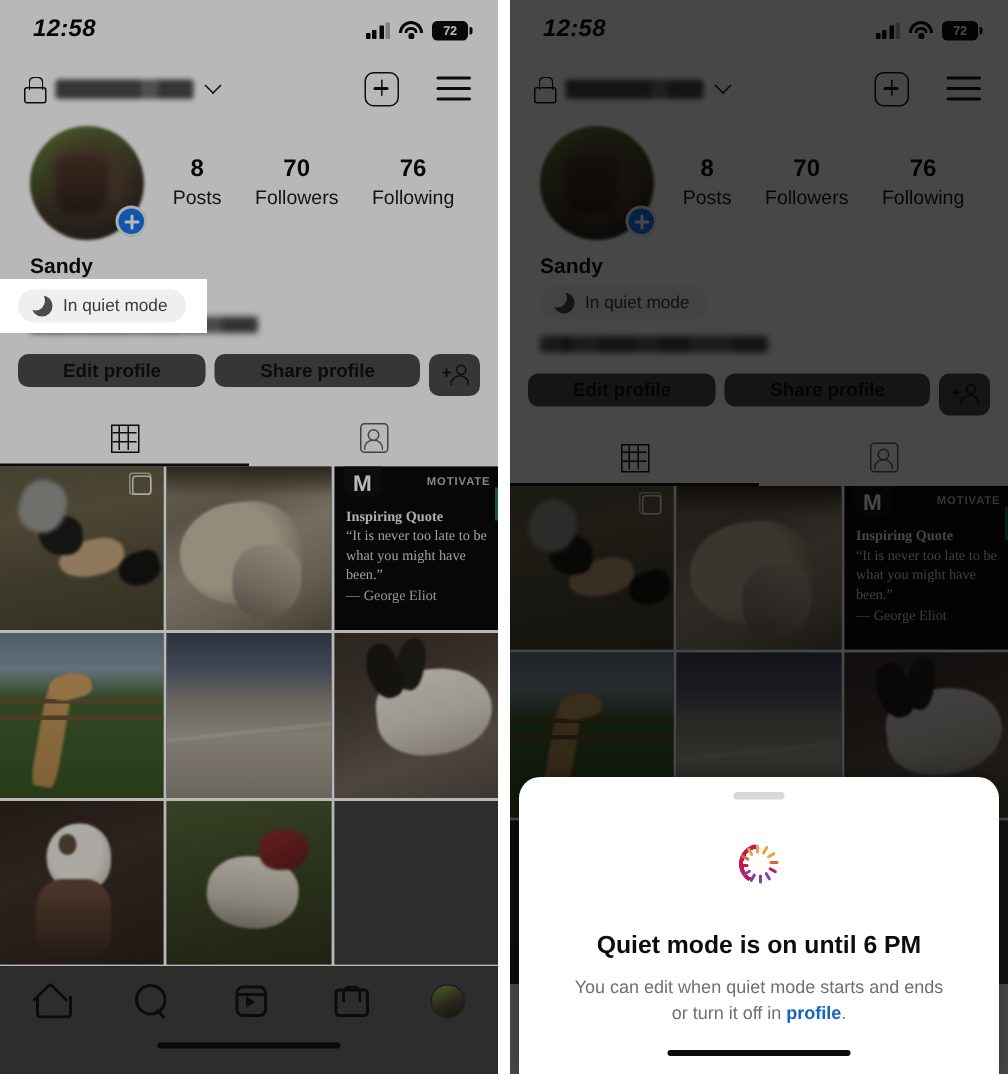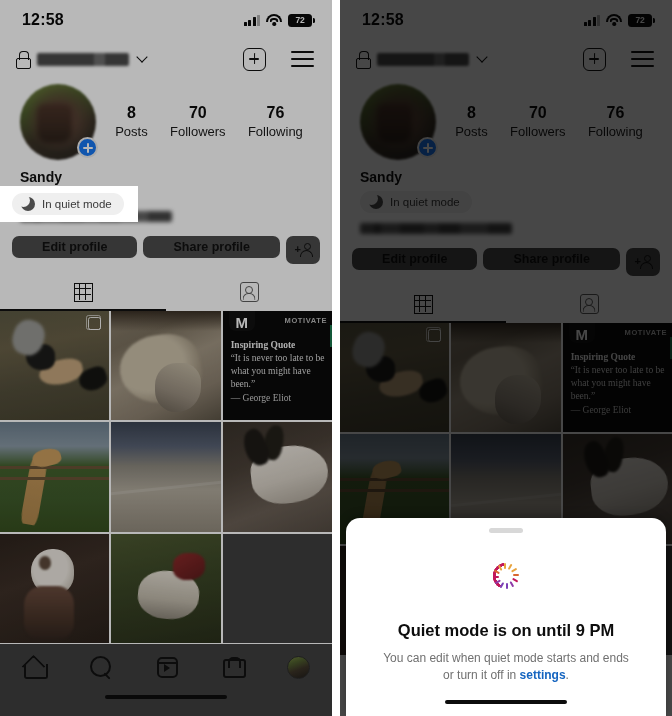--- a/index.html
+++ b/index.html
@@ -31,21 +31,21 @@
   }
   .dim-70 { filter: brightness(0.72); }
   .dim-28 { filter: brightness(0.28); }
 
   
   .statusbar {
     height: 40px;
     display: flex; align-items: center; justify-content: space-between;
     padding: 0 20px 0 22px;
   }
-  .clock { font-size: 16px; font-weight: 700; color: #0a0a0a; letter-spacing: .2px; }
+  .clock { font-size: 16px; font-weight: 700; color: #0a0a0a; letter-spacing: .2px; font-style: italic; }
   .status-right { display: flex; align-items: center; gap: 6px; }
   .sig { display: flex; align-items: flex-end; gap: 1.5px; height: 11px; }
   .sig i { display: block; width: 3px; background: #0a0a0a; border-radius: .5px; }
   .sig i:nth-child(1) { height: 3.5px; }
   .sig i:nth-child(2) { height: 6px; }
   .sig i:nth-child(3) { height: 8.5px; }
   .sig i:nth-child(4) { height: 11px; opacity: .32; }
   .wifi { position: relative; width: 16px; height: 12px; }
   .wifi span {
     position: absolute; left: 50%; transform: translateX(-50%);
@@ -792,21 +792,21 @@
             <i style="background:#c2185b;"></i>
           </div>
         <div class="ray" style="transform:translate(-50%,-50%) rotate(300deg);">
             <i style="background:#d8672f;"></i>
           </div>
         <div class="ray" style="transform:translate(-50%,-50%) rotate(330deg);">
             <i style="background:#e8a33d;"></i>
           </div>
       </div>
 
-      <div class="sheet-title">Quiet mode is on until 9 PM</div>
+      <div class="sheet-title">Quiet mode is on until 6 PM</div>
       <div class="sheet-desc">
-        <span>You can edit when quiet mode starts and ends or turn it off in </span><span class="sheet-link">settings</span><span>.</span>
+        <span>You can edit when quiet mode starts and ends or turn it off in </span><span class="sheet-link">profile</span><span>.</span>
       </div>
       <div class="sheet-home"></div>
     </div>
   </div>
 
 </div>
 
 </body></html>

